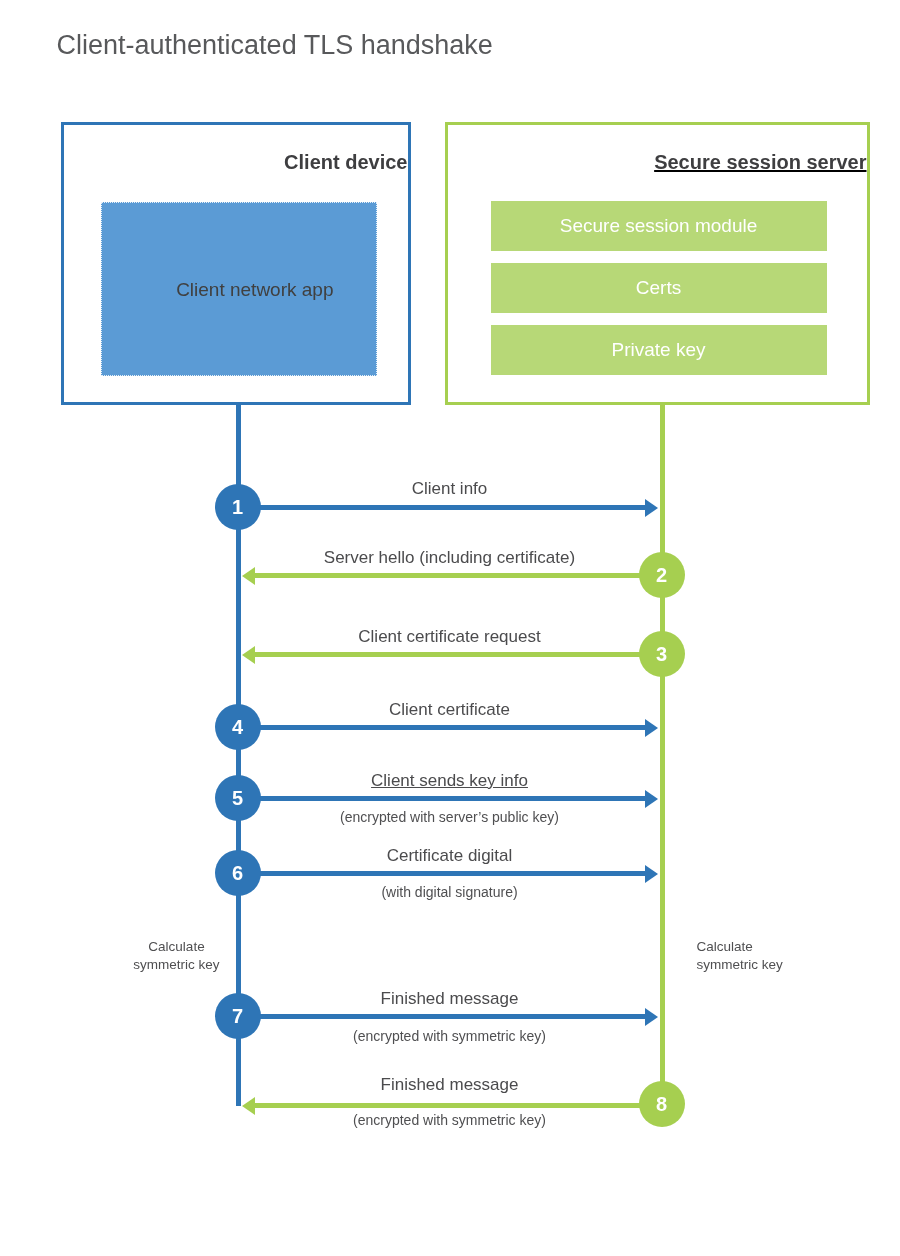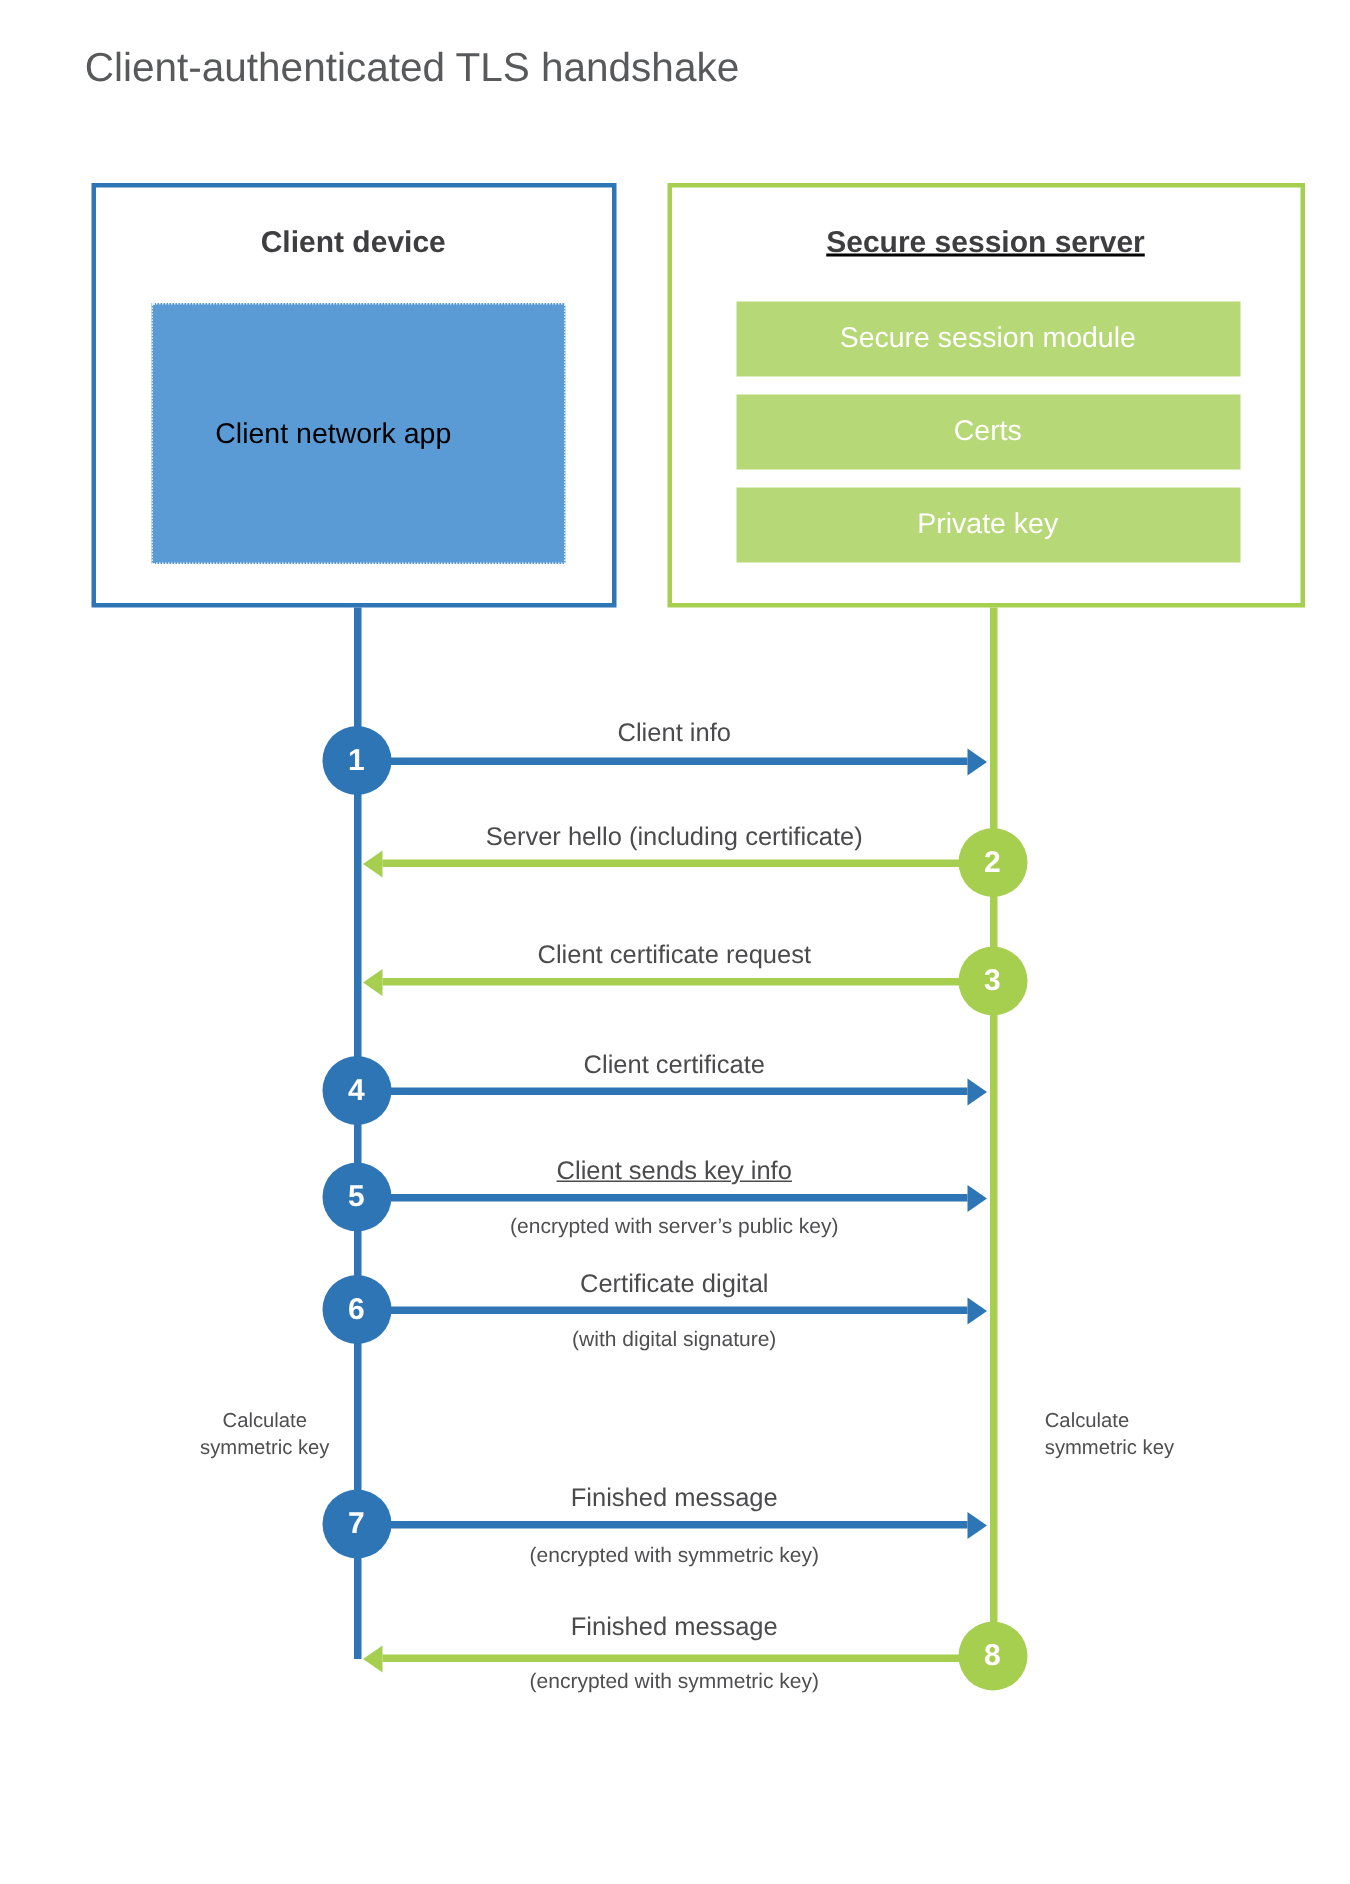--- a/index.html
+++ b/index.html
@@ -14,29 +14,29 @@
     font-size:27px; font-weight:400; color:#58595b; letter-spacing:0;
   }
   
   .device-box {
     position:absolute; top:122px; height:283px; background:#ffffff;
     padding-top:26px;
   }
   .device-box.client { left:40px;  width:350px; border:3px solid #2e75b6; }
   .device-box.server { left:424px; width:425px; border:3px solid #a6cf50;text-decoration:underline; }
   .device-title {
-    text-align:center; font-size:20px; font-weight:700; color:#3e3e40;
+    text-align:right; font-size:20px; font-weight:700; color:#3e3e40;
   }
   .app-box {
     position:absolute; left:37px; top:77px; width:276px; height:174px;
     background:#5b9bd5; border:1px dotted rgba(255,255,255,.85);
     display:flex; align-items:center; justify-content:center;
   }
   .app-box .app-text {
-    width:190px; text-align:left; color:#000000; font-size:19px; line-height:31px;
+    width:190px; text-align:right; color:#404040; font-size:19px; line-height:31px;
   }
   .module-bar {
     position:absolute; left:43px; width:336px; height:50px; background:#b7d877;
     display:flex; align-items:center; justify-content:center;
     color:#ffffff; font-size:19px;
   }
   .module-bar.m0 { top:76px; }
   .module-bar.m1 { top:138px; }
   .module-bar.m2 { top:200px; }
   

